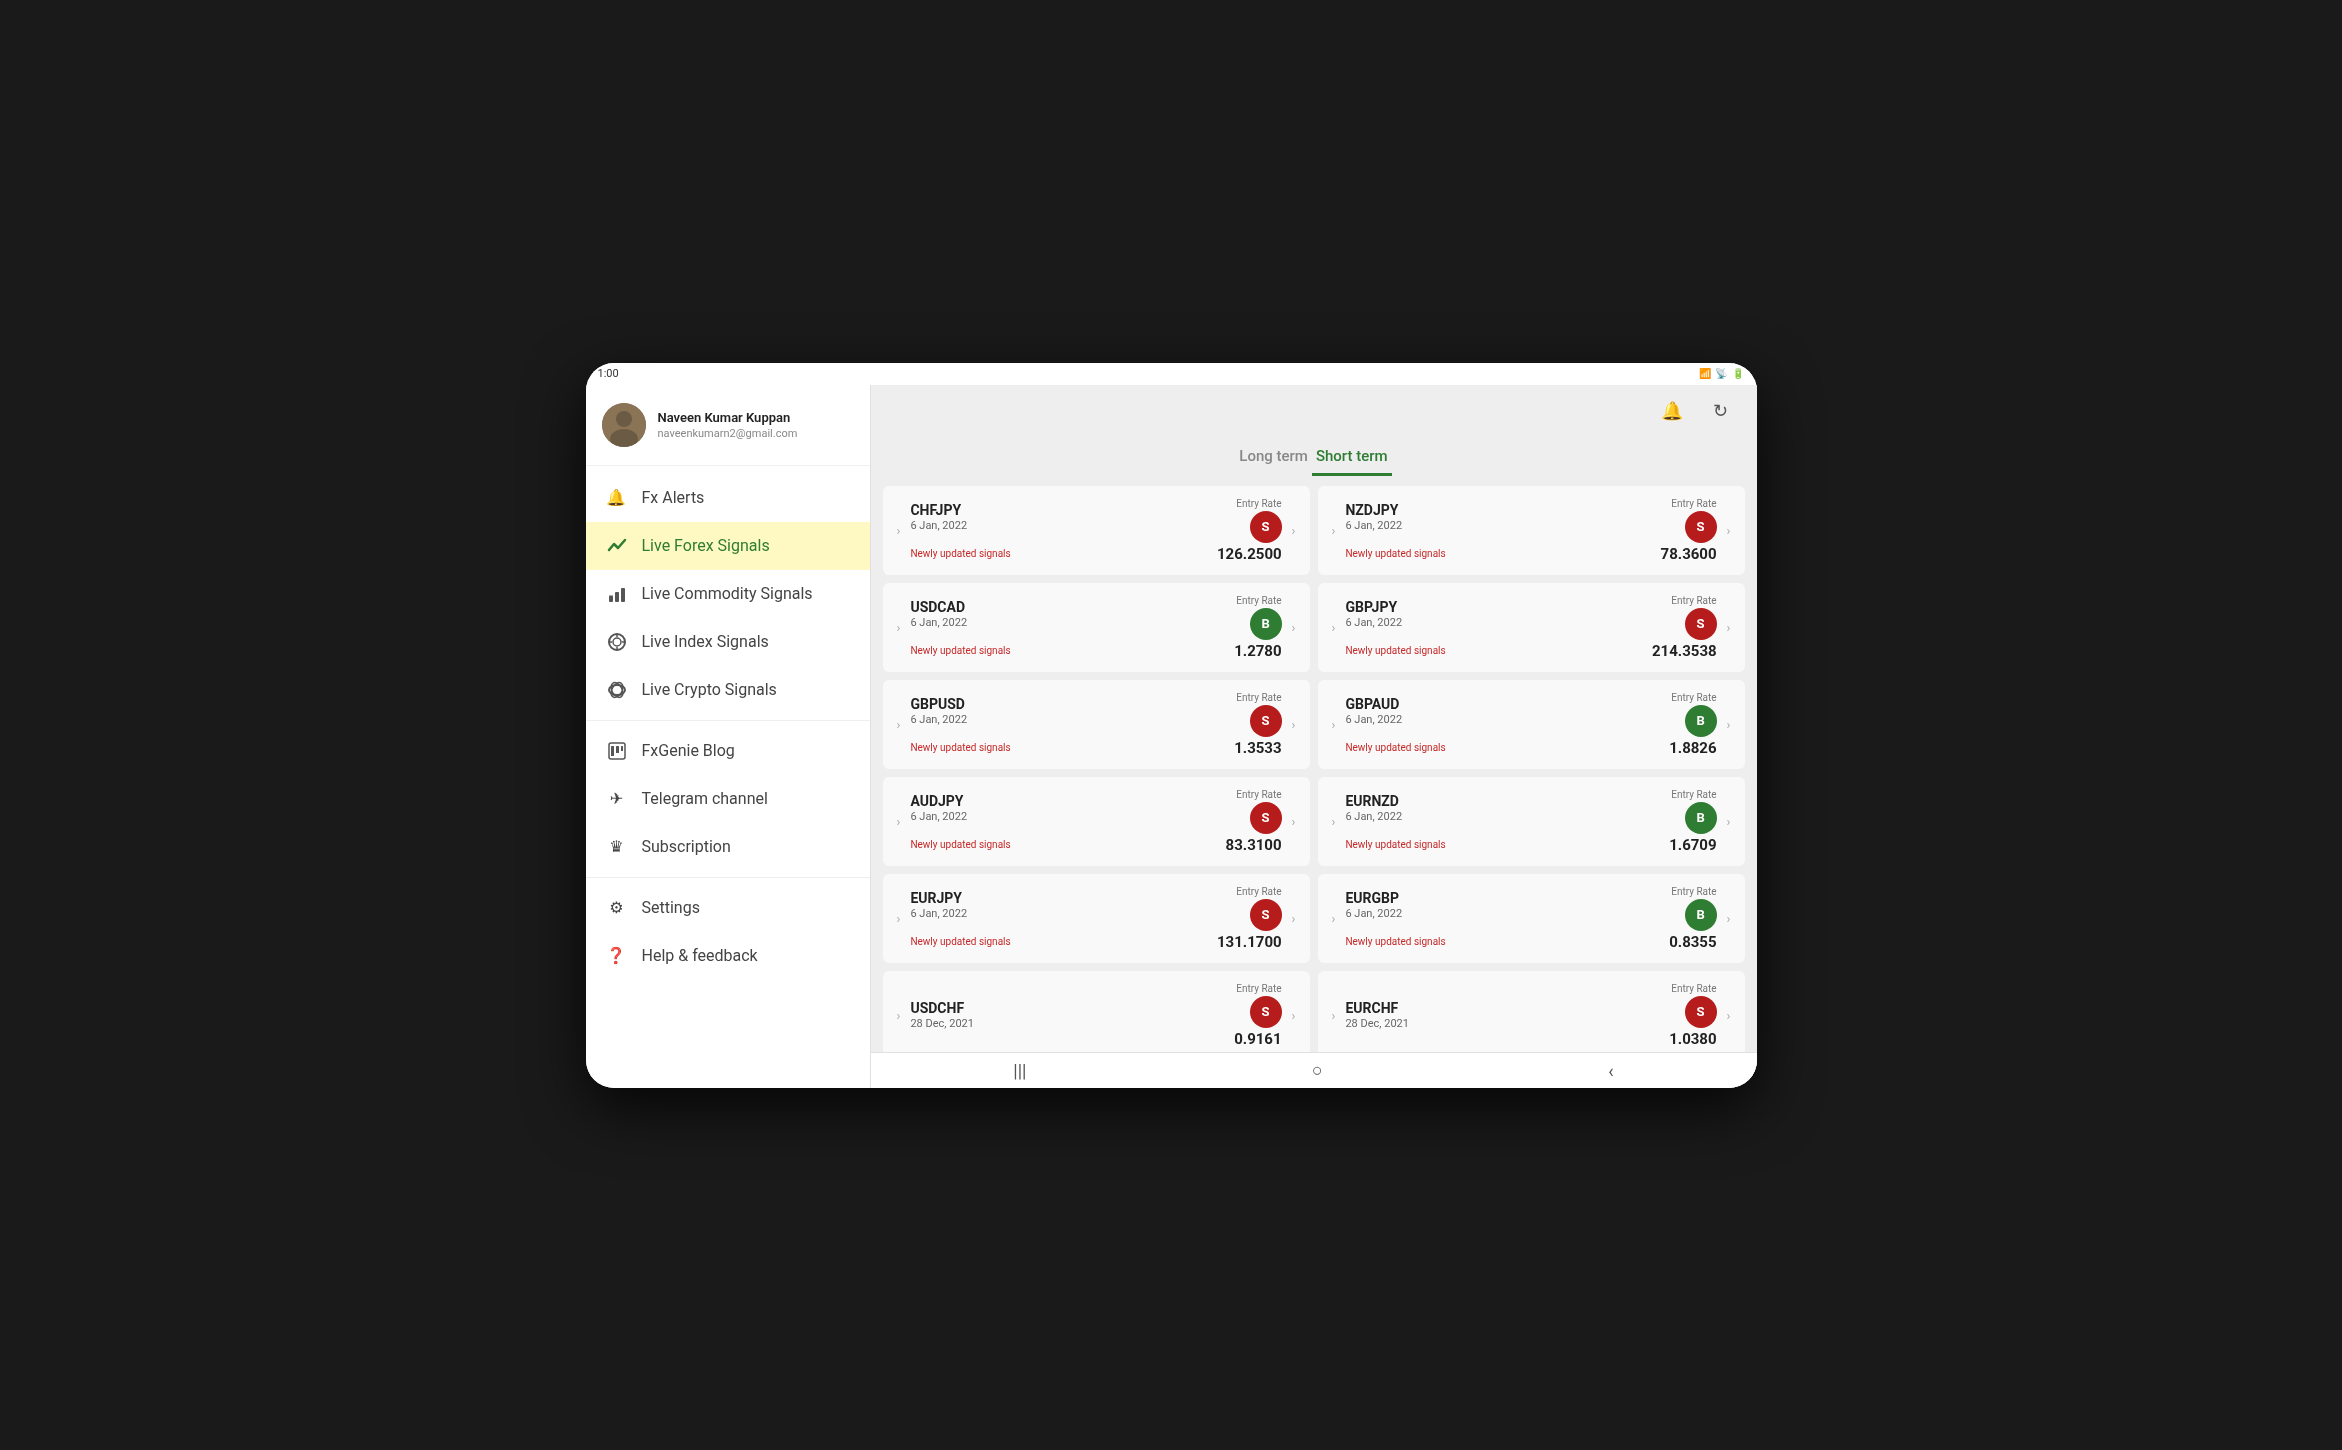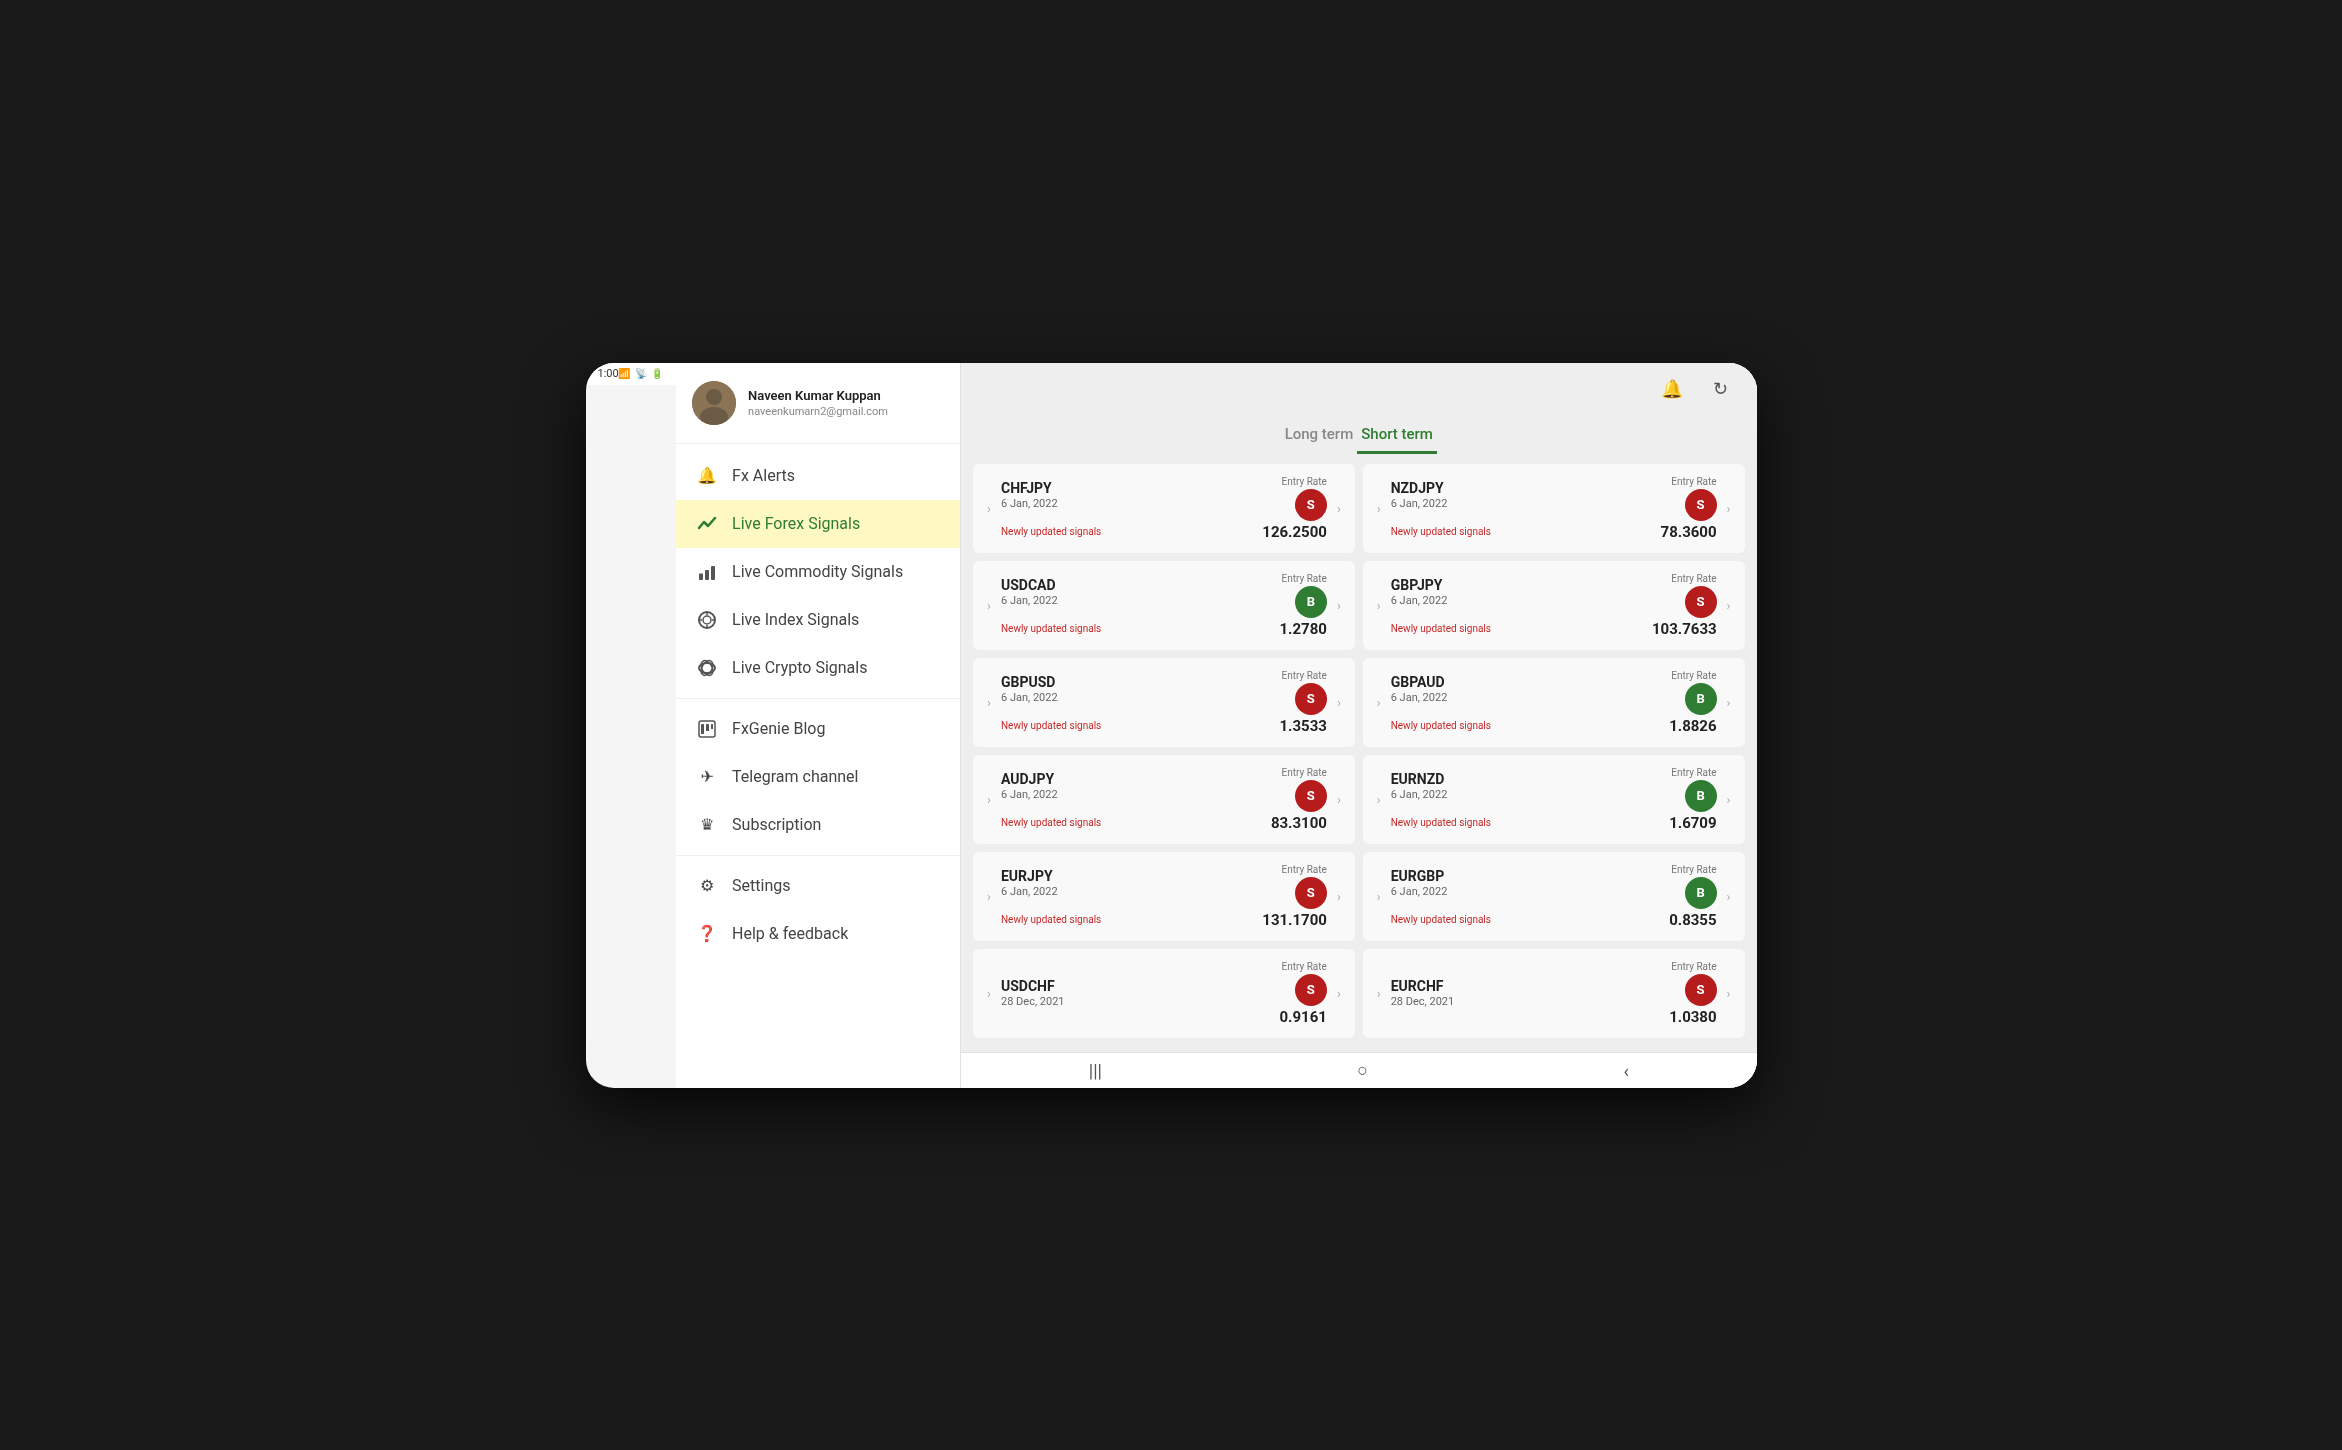--- a/index.html
+++ b/index.html
@@ -18,21 +18,21 @@
       border-radius: 28px;
       overflow: hidden;
       position: relative;
       box-shadow: 0 20px 60px rgba(0,0,0,0.8);
     }
     .tablet-screen {
       width: 100%;
       height: 100%;
       background: #f5f5f5;
       display: flex;
-      flex-direction: row;
+      flex-direction: column;
       overflow: hidden;
     }
     
     .status-bar {
       background: #fff;
       display: flex;
       justify-content: space-between;
       align-items: center;
       padding: 4px 12px;
       font-size: 11px;
@@ -458,21 +458,21 @@
               <div class="signal-card">
       <span class="signal-left-arrow">›</span>
       <div class="signal-info">
         <div class="signal-pair">GBPJPY</div>
         <div class="signal-date">6 Jan, 2022</div>
         <div class="signal-status">Newly updated signals</div>
       </div>
       <div class="signal-rate-area">
         <span class="entry-rate-label">Entry Rate</span>
         <div class="signal-badge badge-sell">S</div>
-        <span class="signal-rate-value">103.7633</span>
+        <span class="signal-rate-value">214.3538</span>
       </div>
       <span class="signal-right-arrow">›</span>
     </div>
               <div class="signal-card">
       <span class="signal-left-arrow">›</span>
       <div class="signal-info">
         <div class="signal-pair">GBPUSD</div>
         <div class="signal-date">6 Jan, 2022</div>
         <div class="signal-status">Newly updated signals</div>
       </div>

